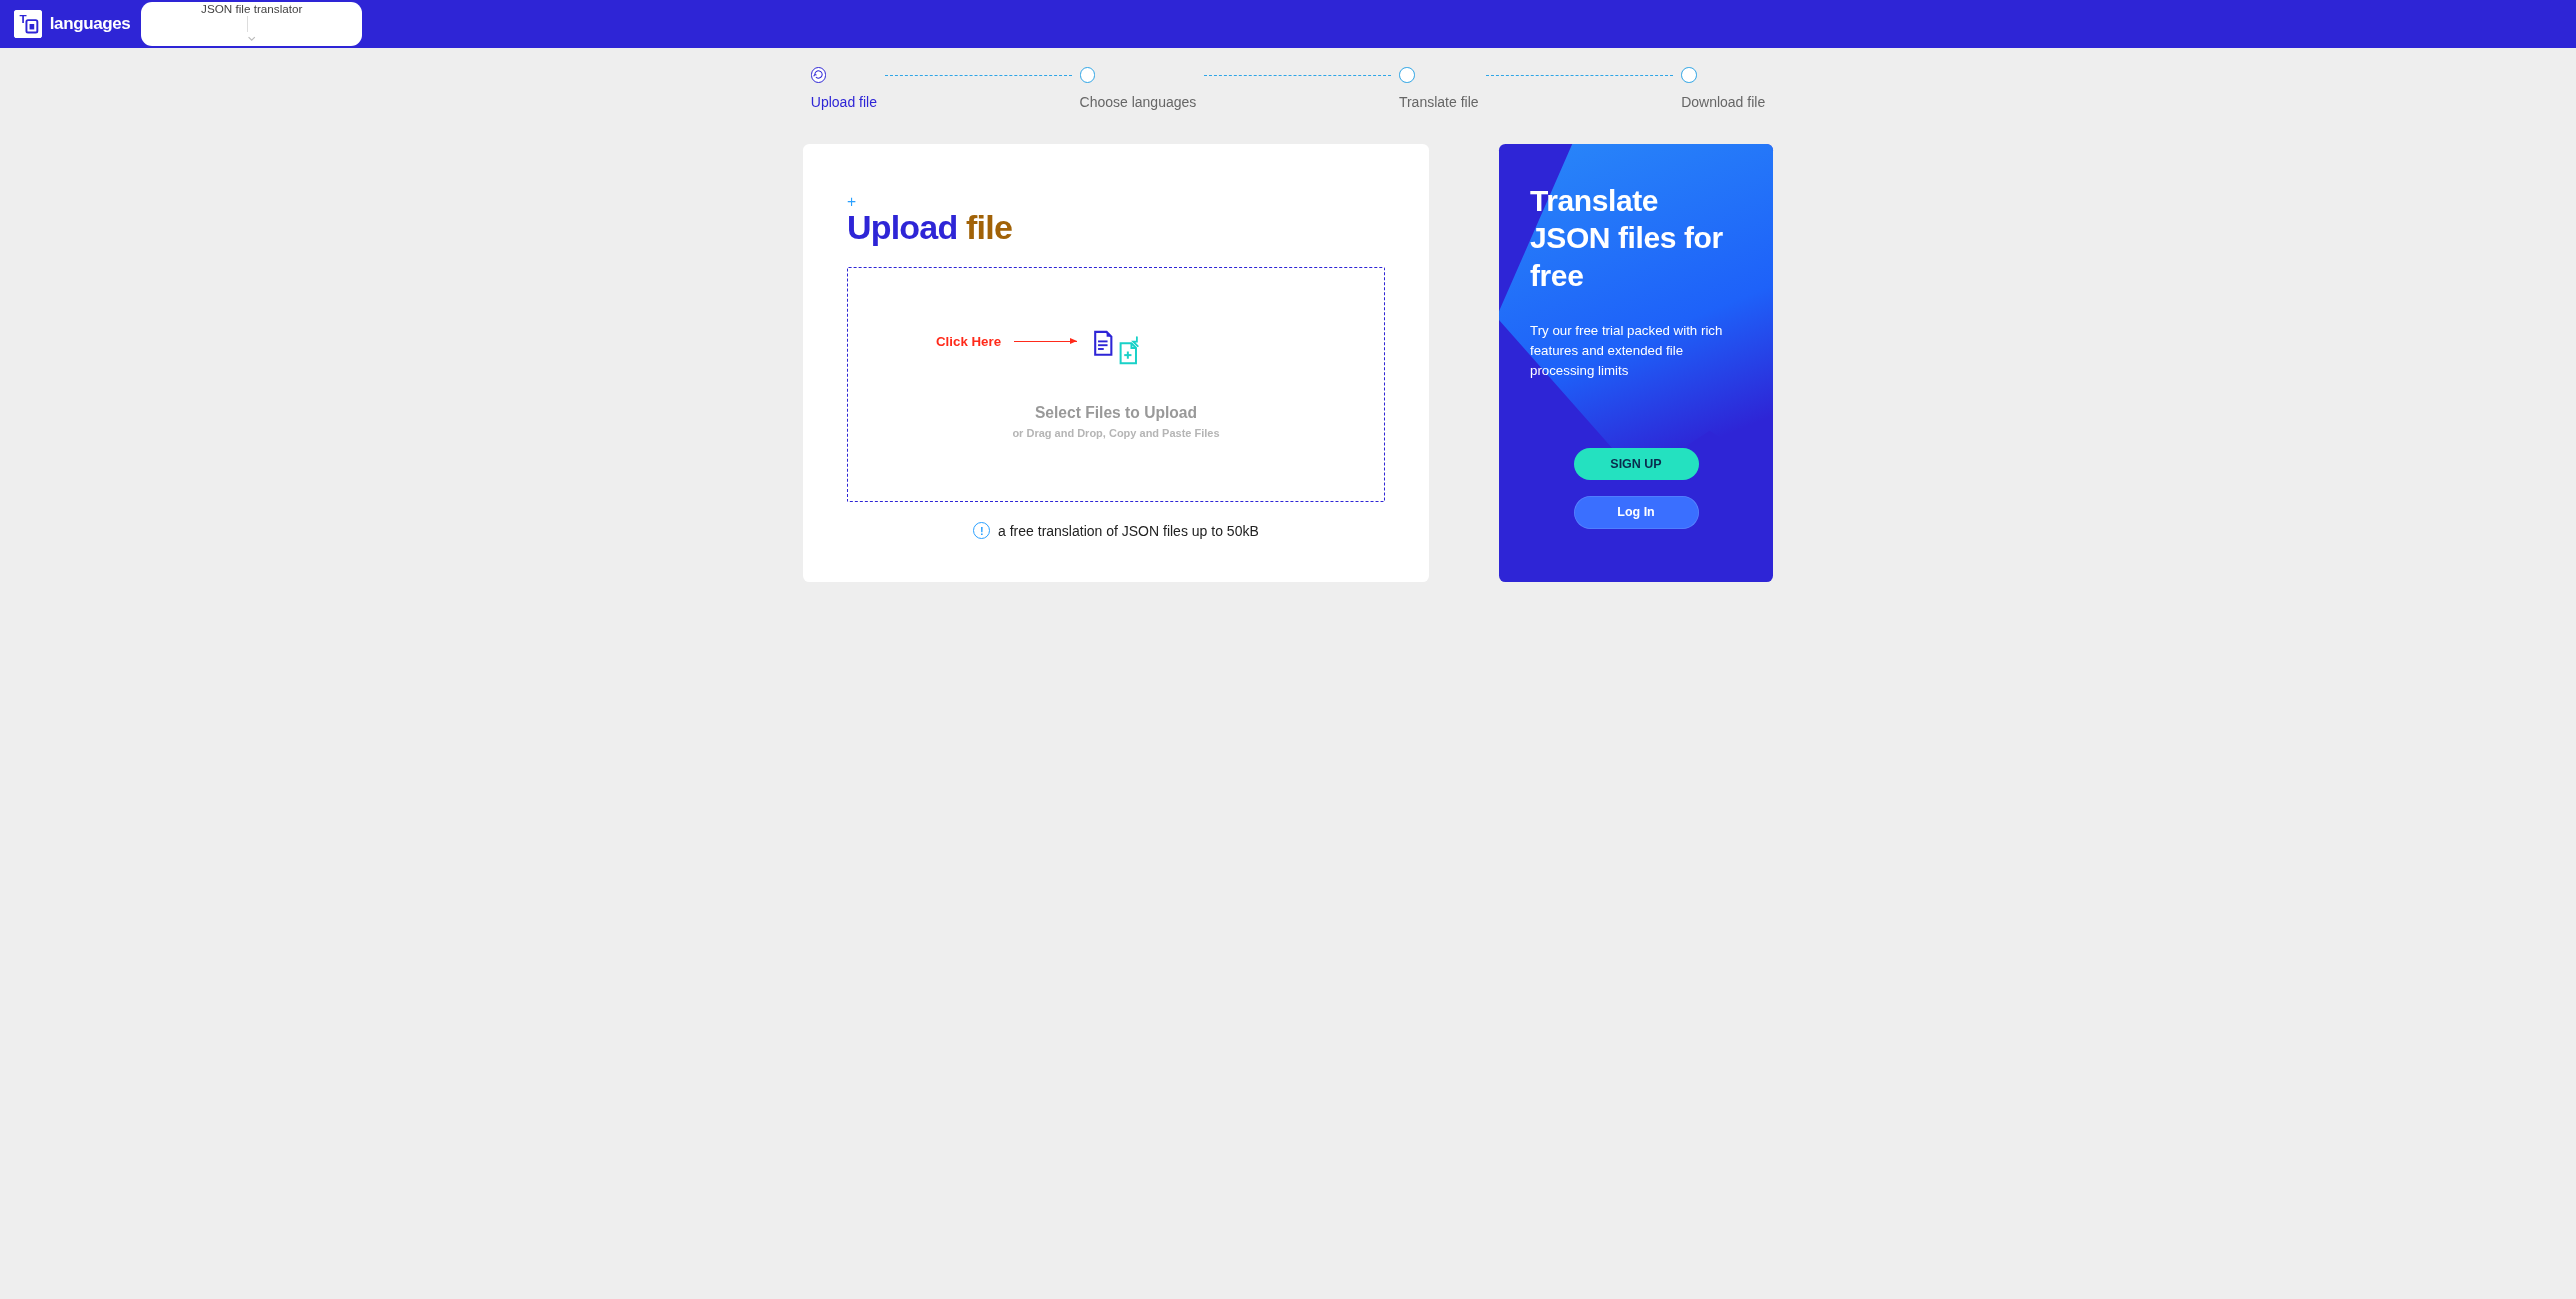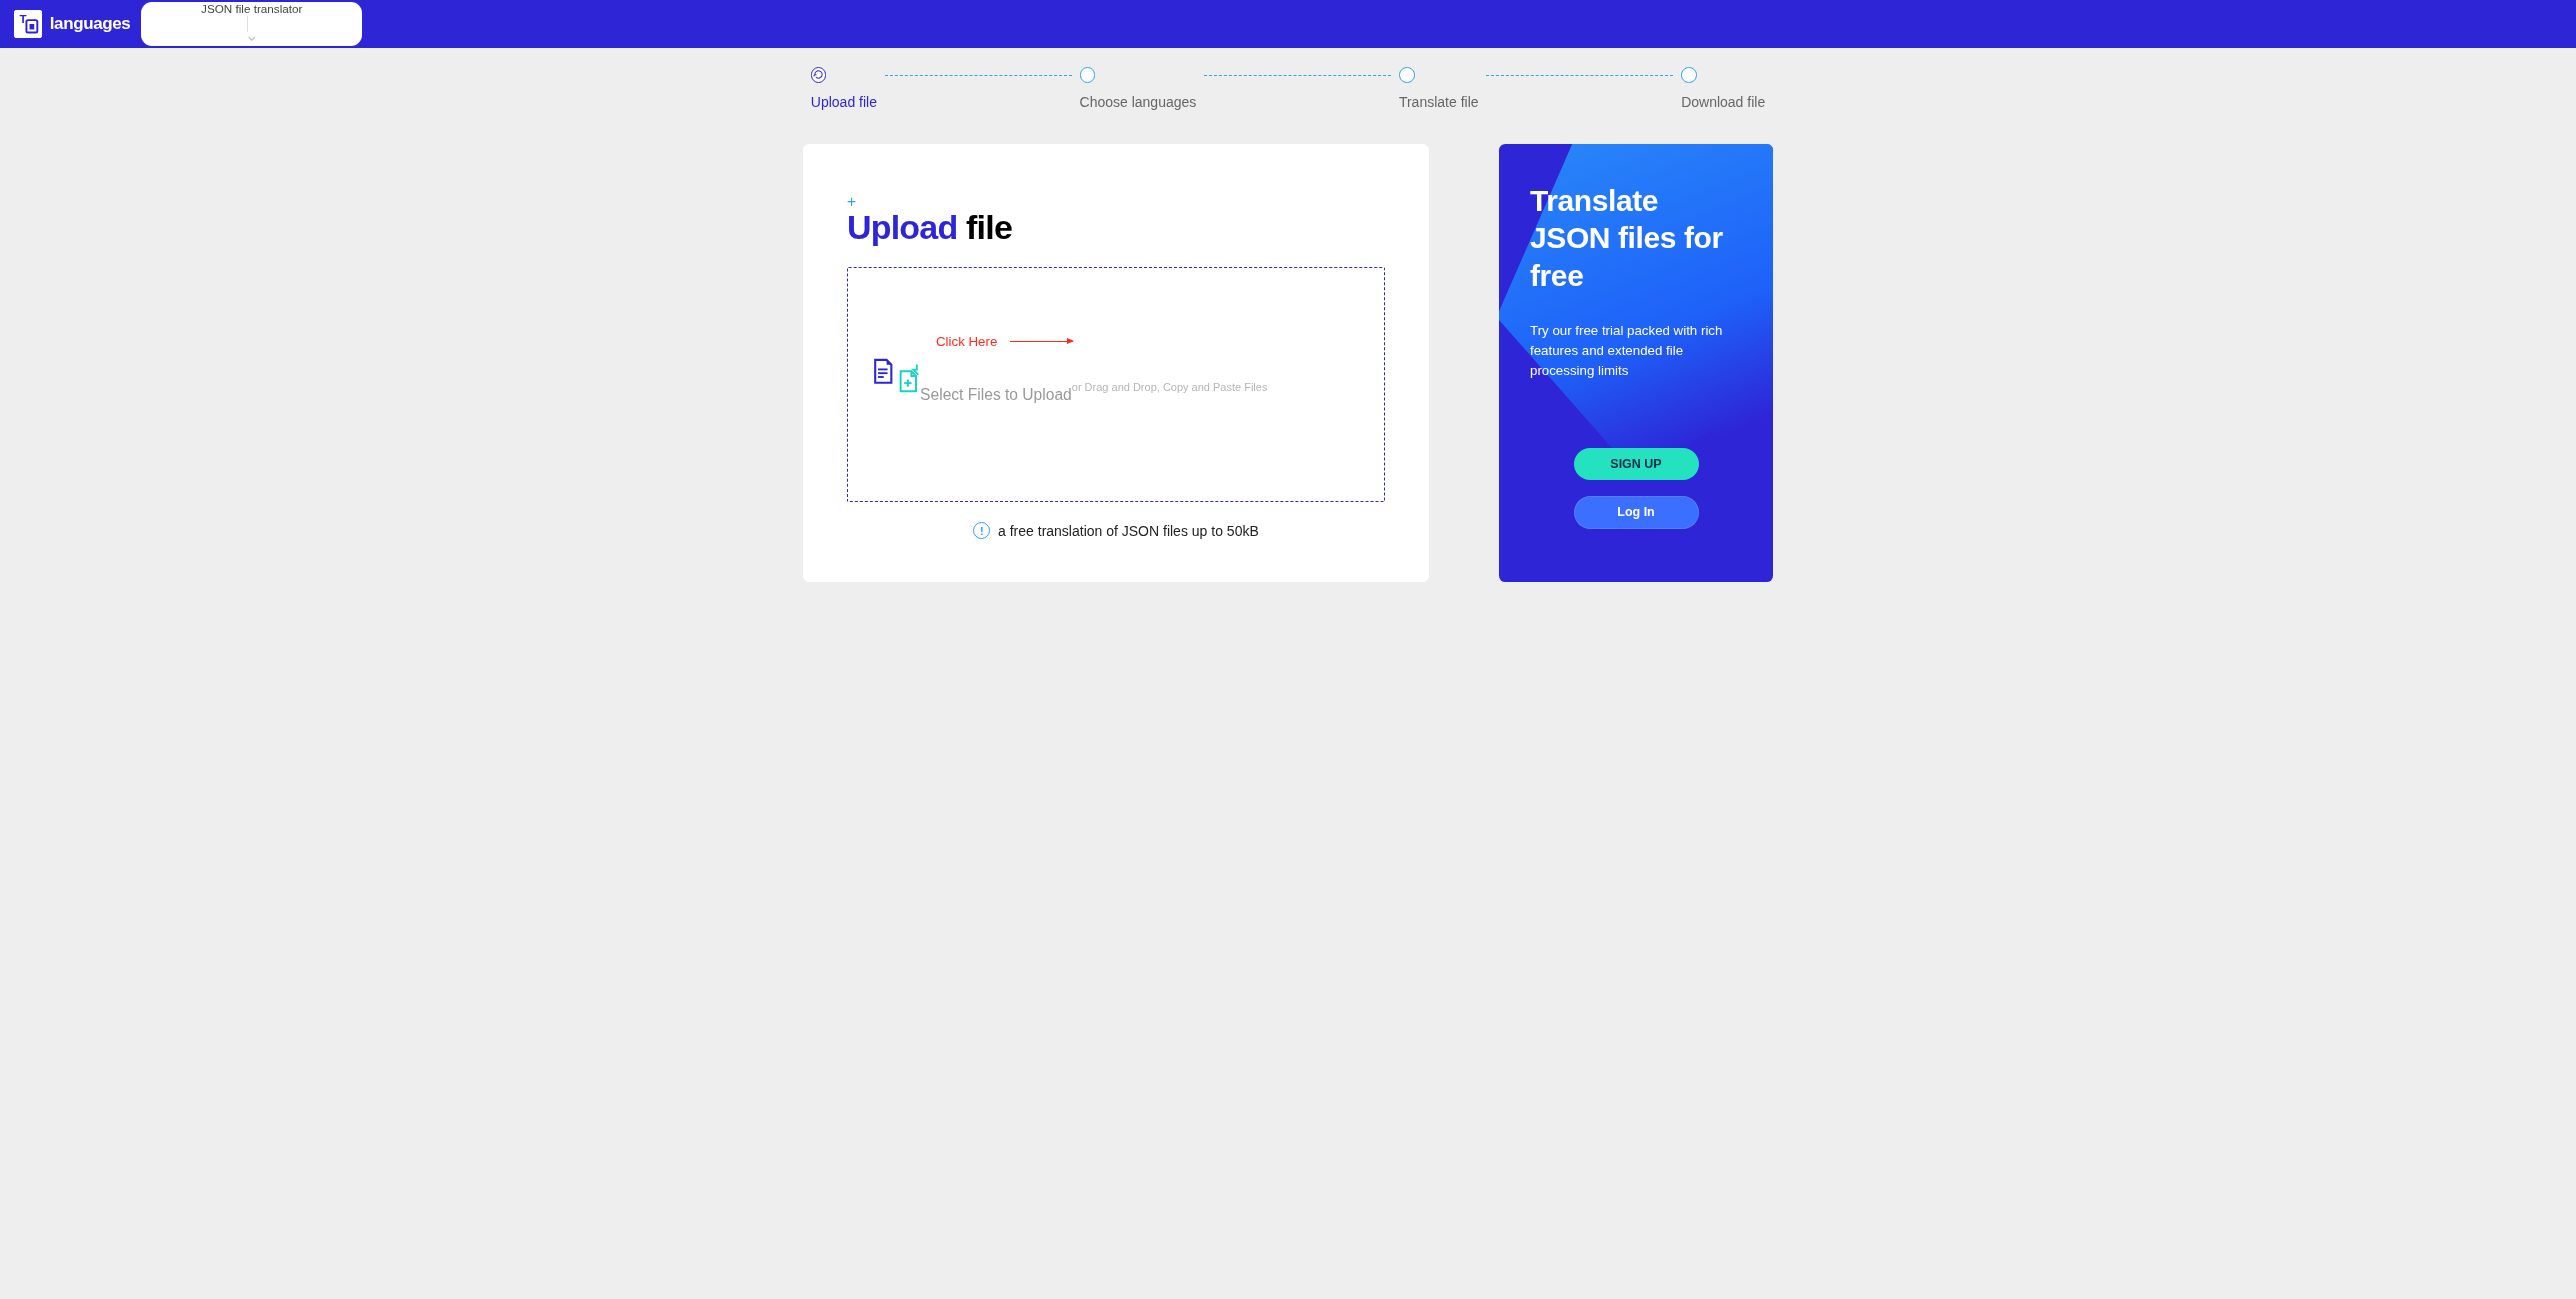--- a/index.html
+++ b/index.html
@@ -129,31 +129,34 @@
     margin-bottom: -1.6px;
   }
   .plus-deco .p1 { color:#2aa0ff; }
   .card-title {
     font-size: 34px;
     font-weight: 700;
     letter-spacing: -0.8px;
     margin-bottom: 20.3px;
   }
   .card-title .hl { color: #2e25d6; }
-  .card-title .rest { color: #000000; }
+  .card-title .rest { color: #a16207; }
 
   .dropzone {
     border: 1.2px dashed #2e25d6;
     border-radius: 1.6px;
     min-height: 235px;
     display: flex;
-    align-items: center;
+    flex-direction: column;
+    align-items: center;
+    justify-content: center;
     position: relative;
     cursor: pointer;
     padding: 23.5px;
+    font-weight: bold;
   }
   .dz-icons { display:flex; align-items:flex-start; gap:1.6px; margin-bottom: 15.6px; position:relative;}
   .dz-main-text {
     color: #999;
     font-size: 15.6px;
     margin-top: 22px;
   }
   .dz-sub-text {
     color: #b5b5b5;
     font-size: 11px;

